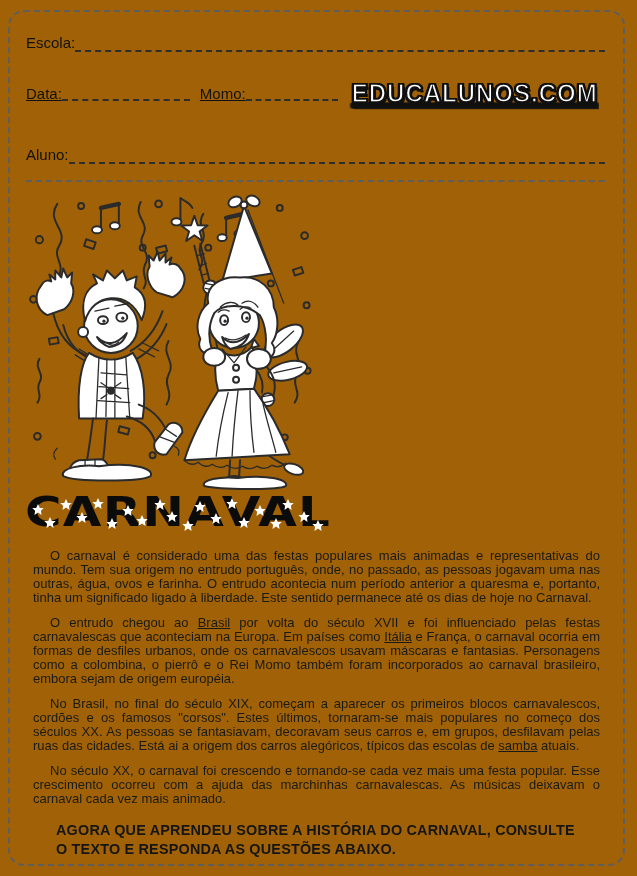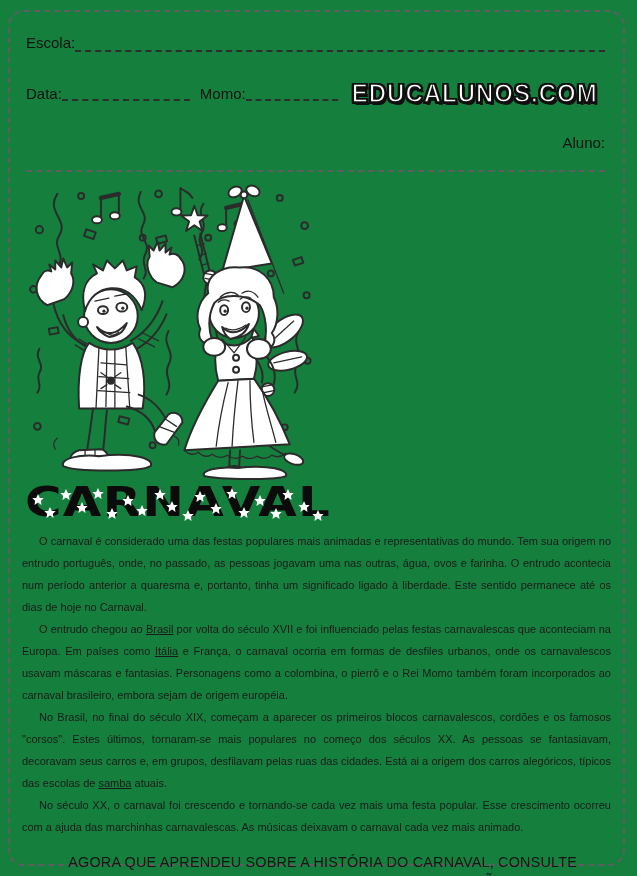--- a/index.html
+++ b/index.html
@@ -1,29 +1,29 @@
 <!DOCTYPE html>
 <html><head>
 <meta charset="utf-8">
 <style>
   html,body { margin:0; padding:0; background:#fff; }
   .page {
-    position:relative; width:637px; height:876px; background:#15803d;
+    position:relative; width:637px; height:876px; background:#a16207;
     font-family:"Liberation Sans", sans-serif; color:#1a1a1a; overflow:hidden;
   }
   .outer-border {
     position:absolute; left:8px; top:10px; width:617px; height:856px;
     border:2px dashed #5e5e5e; border-radius:16px; box-sizing:border-box;
   }
   
   .header { padding:14px 18px 0 16px; }
   .field-row { display:flex; align-items:flex-end; font-size:15px; color:#111; }
   .row-school { margin-top:8px; }
-  .row-date   { margin-top:28px; align-items:center; }
-  .row-student{ margin-top:26px;flex-direction:column; }
+  .row-date   { margin-top:28px; align-items:center;text-decoration:underline; }
+  .row-student{ margin-top:38px; }
   .field-label { white-space:nowrap; padding-bottom:1px; }
   .dash-line { border-bottom:2px dashed #2d2d2d; height:13px; box-sizing:border-box; }
   .grow { flex:1; }
   .w-date { width:128px; }
   .w-class { width:92px; }
   .logo {
     margin-left:14px; font-size:24px; font-weight:900; letter-spacing:1px;
     color:#fff; -webkit-text-stroke:1.4px #101010; white-space:nowrap;
     text-shadow:-1.5px -1.5px 0 #101010, 1.5px -1.5px 0 #101010,
                 -1.5px 1.5px 0 #101010, 2.2px 2.2px 0 #101010,
@@ -34,27 +34,27 @@
   .divider { border-top:2px dashed #5e5e5e; margin-top:16px; }
   
   .main { padding:10px 12px 0 12px; }
   .illustration { float:left; width:296px; height:298px; margin:0 6px 0 0; }
   .title-wrap { text-align:left; margin:2px 0 2px 0; }
   .title-text {
     font-family:"DejaVu Sans", sans-serif; font-size:40px; font-weight:900;
     fill:#0b0b0b; letter-spacing:1px;
   }
   p.justified {
-    margin:0; text-align:justify; font-size:11px; line-height:22px;
+    margin:11px; text-align:justify; font-size:13px; line-height:14px;
     text-indent:17px;
   }
   .u { text-decoration:underline; }
   .instructions {
-    clear:both; text-align:right; font-size:14.4px; line-height:19px;
-    letter-spacing:0.2px; margin:15px 34px 0 34px; color:#151515;
+    clear:both; text-align:left; font-size:14.4px; line-height:19px;
+    letter-spacing:0.2px; margin:15px 34px 0 34px; color:#151515;font-weight:bold;
   }
   
   .questions { margin:20px 14px 0 28px; font-size:14.2px; }
   .question { margin-bottom:14px; }
   .q-row { display:flex; align-items:baseline; }
   .bullet { width:10px; font-size:15px; margin-right:10px; }
   .answer-line { border-bottom:1.4px solid #8f8f8f; height:15px; margin:7px 26px 0 14px; }
   
   .ln { stroke:#2b2b2b; stroke-width:2; fill:none; stroke-linecap:round; stroke-linejoin:round; }
   .lnw { stroke:#2b2b2b; stroke-width:2; fill:#fff; stroke-linecap:round; stroke-linejoin:round; }

